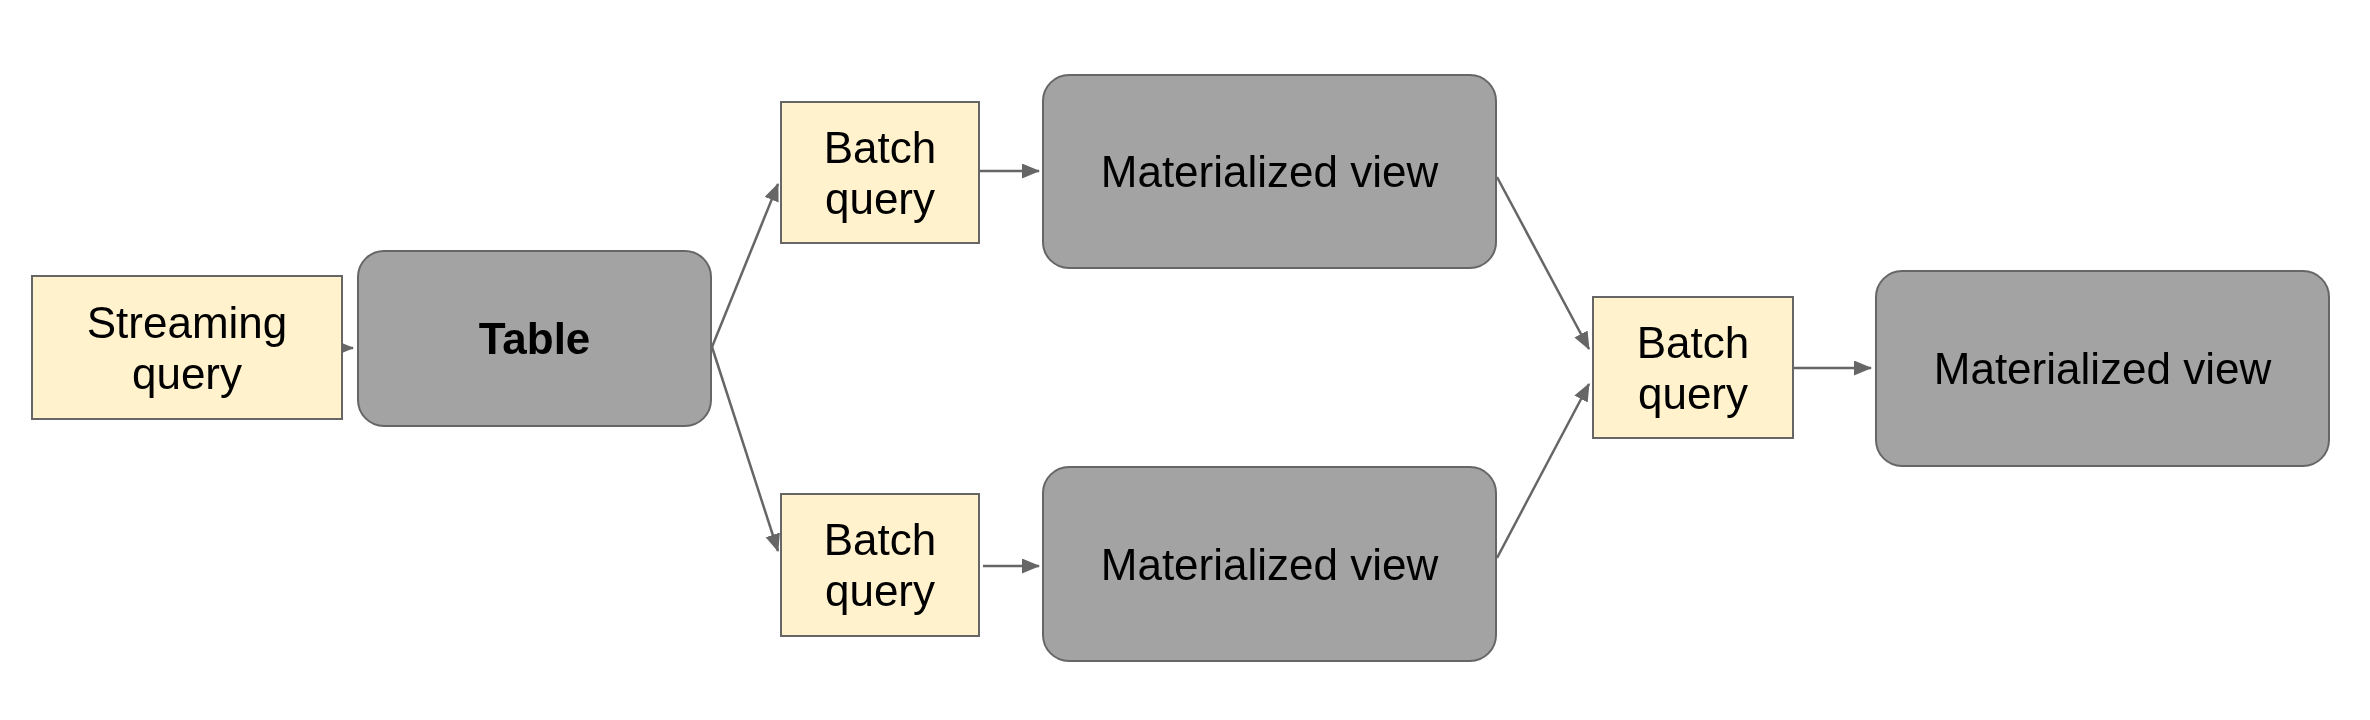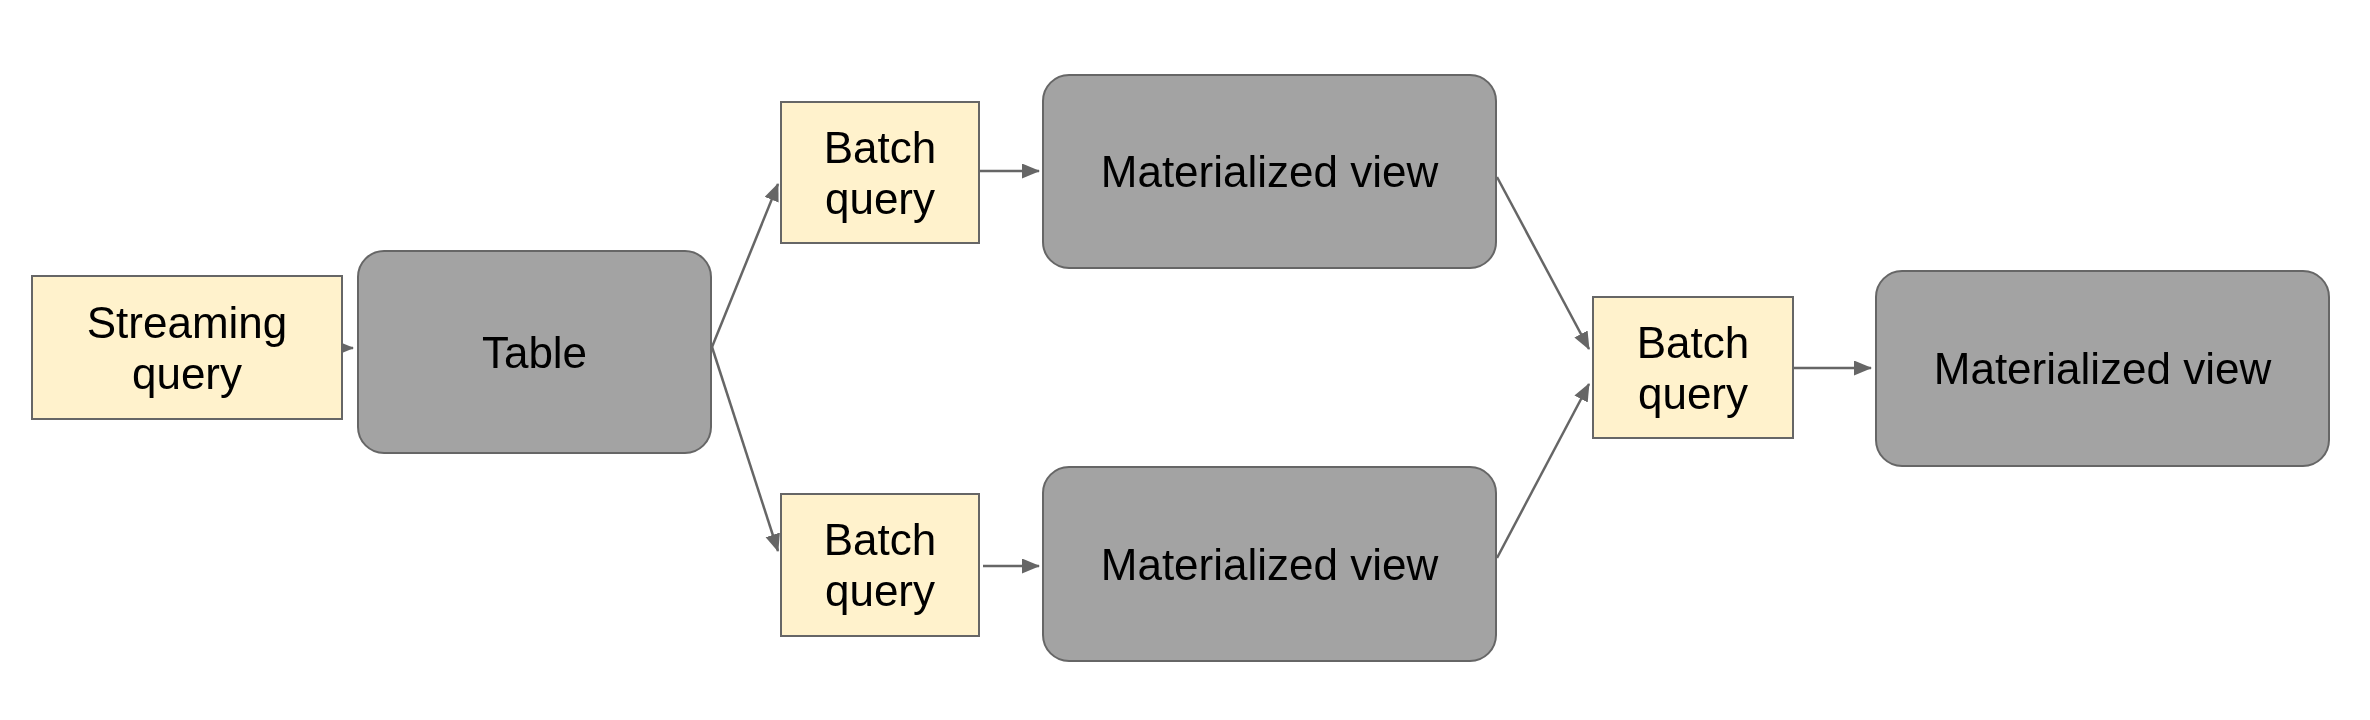--- a/index.html
+++ b/index.html
@@ -68,21 +68,21 @@
     <line class="edge" x1="1497" y1="177" x2="1589" y2="349" marker-end="url(#ah)"></line>
     <line class="edge" x1="1497" y1="558" x2="1589" y2="384" marker-end="url(#ah)"></line>
     <line class="edge" x1="1794" y1="368" x2="1871" y2="368" marker-end="url(#ah)"></line>
   </svg>
 
   <div class="node query" style="left:31px; top:275px; width:312px; height:145px;">
     <span>Streaming
 query</span>
   </div>
 
-  <div class="node view" style="left:357px; top:250px; width:355px; height:204px;">
+  <div class="node view" style="left:357px; top:250px; width:355px; height:177px;font-weight:bold;">
     <span>Table</span>
   </div>
 
   <div class="node query" style="left:780px; top:101px; width:200px; height:143px;">
     <span>Batch
 query</span>
   </div>
 
   <div class="node view" style="left:1042px; top:74px; width:455px; height:195px;">
     <span>Materialized view</span>

